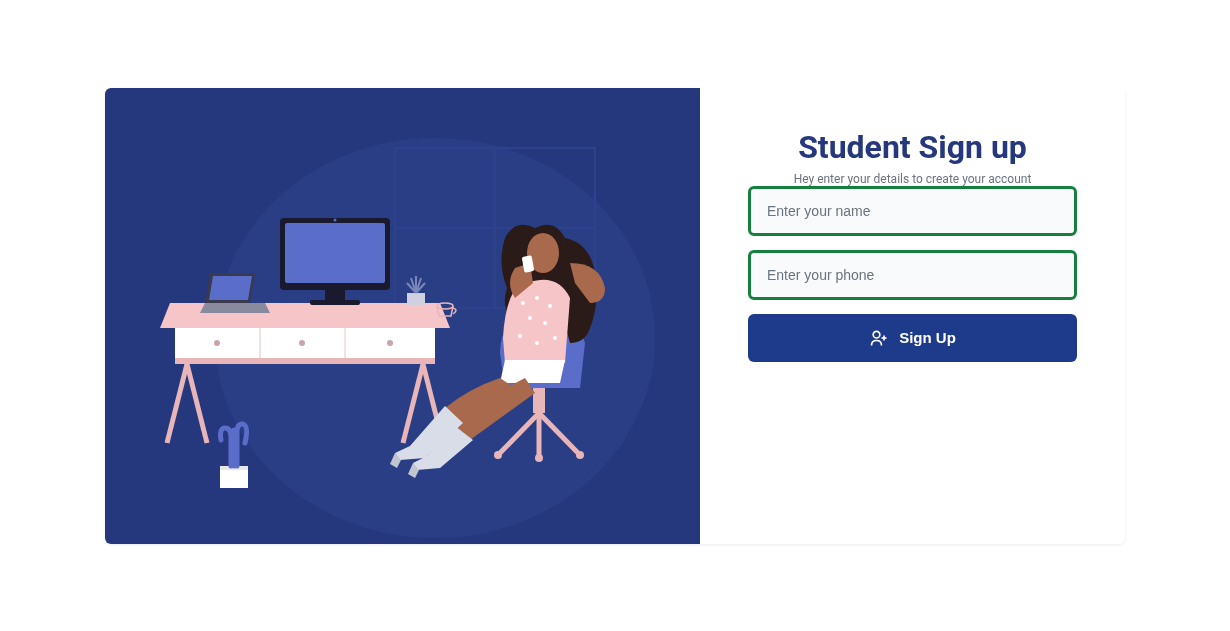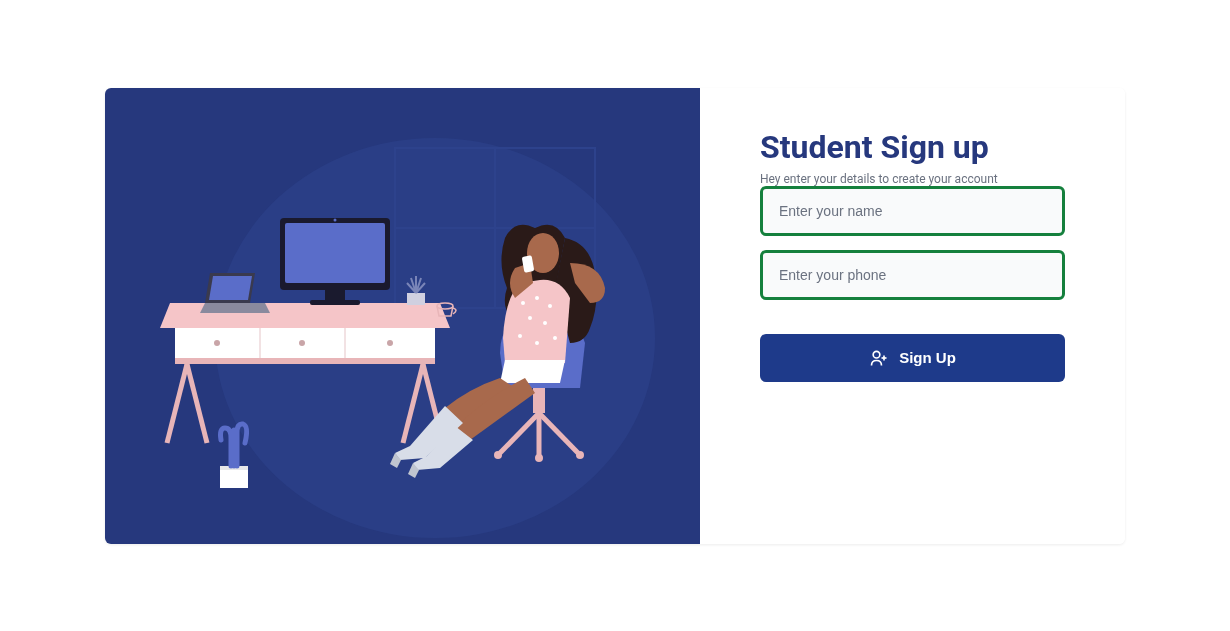--- a/index.html
+++ b/index.html
@@ -26,24 +26,24 @@
     }
     .left-panel {
       width: 595px;
       background: #26387d;
       position: relative;
       overflow: hidden;
     }
     .right-panel {
       flex: 1;
       background: #ffffff;
-      padding: 40px 60px;
+      padding: 40px 48px;
       display: flex;
       flex-direction: column;
-      align-items: flex-start;
+      align-items: center;
     }
     .title {
       font-size: 32px;
       font-weight: 700;
       color: #26387d;
       margin-bottom: 6px;
     }
     .subtitle {
       font-size: 12px;
       color: #6b7280;
@@ -74,21 +74,21 @@
       color: #ffffff;
       border: none;
       border-radius: 6px;
       font-size: 15px;
       font-weight: 600;
       cursor: pointer;
       display: flex;
       align-items: center;
       justify-content: center;
       gap: 10px;
-      margin-top: 20px;
+      margin-top: 0;
     }
     
     .illustration {
       position: absolute;
       top: 0;
       left: 0;
       width: 100%;
       height: 100%;
     }
   </style>

